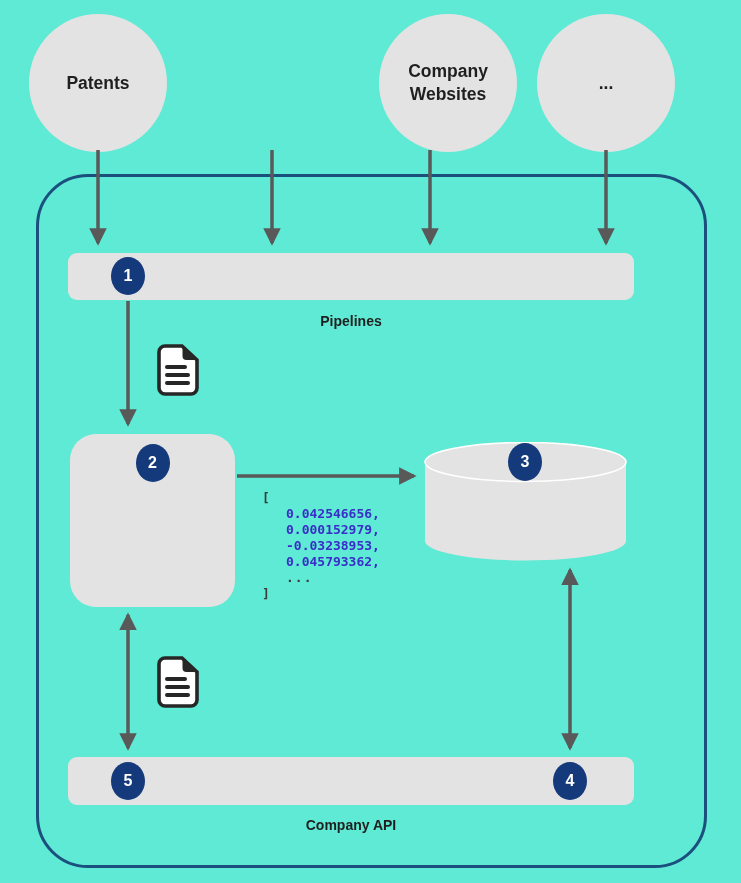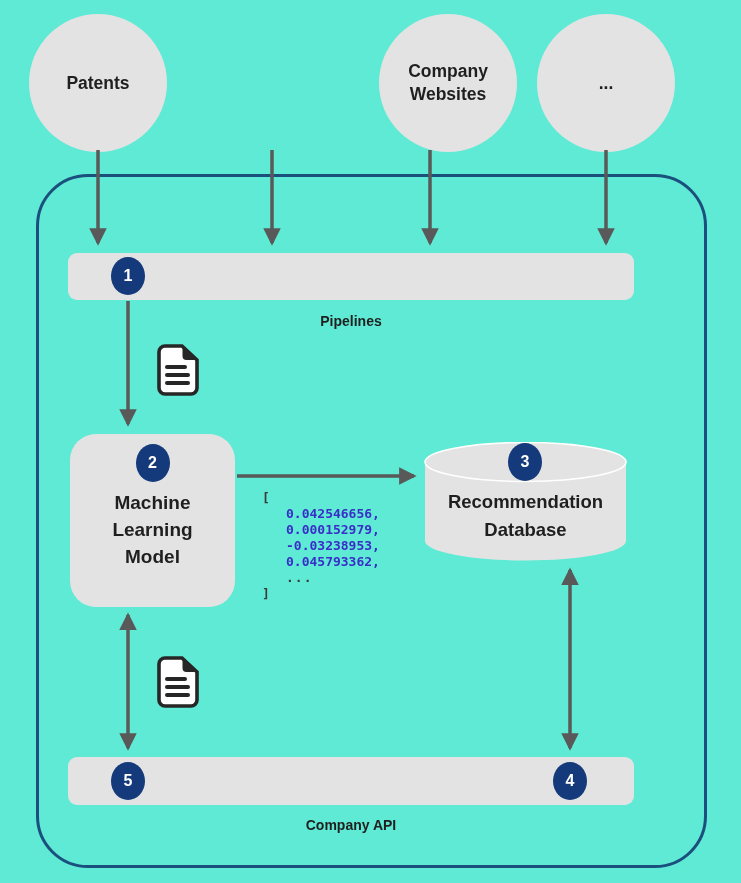--- a/index.html
+++ b/index.html
@@ -113,43 +113,38 @@
   <svg class="doc-icon" style="left:155px; top:344px" viewBox="0 0 44 52">
     <path d="M10 2 H27 L42 16 V44 a6 6 0 0 1 -6 6 H10 a6 6 0 0 1 -6 -6 V8 a6 6 0 0 1 6 -6 Z" fill="#ffffff" stroke="#262626" stroke-width="3.6"></path>
     <path d="M27.5 2.5 L41.5 16 H31.5 a4 4 0 0 1 -4 -4 Z" fill="#262626"></path>
     <line x1="12" y1="23" x2="30" y2="23" stroke="#262626" stroke-width="4" stroke-linecap="round"></line>
     <line x1="12" y1="31" x2="33" y2="31" stroke="#262626" stroke-width="4" stroke-linecap="round"></line>
     <line x1="12" y1="39" x2="33" y2="39" stroke="#262626" stroke-width="4" stroke-linecap="round"></line>
   </svg>
 
   <div class="ml-box">
     <div class="badge">2</div>
-    <div class="ml-label">Machine
-Learning
-Model</div>
   </div>
 
   <div class="vector">
     <div class="bracket">[</div>
     <div class="num">0.042546656,</div>
     <div class="num">0.000152979,</div>
     <div class="num">-0.03238953,</div>
     <div class="num">0.045793362,</div>
     <div class="dim">...</div>
     <div class="bracket">]</div>
   </div>
 
   <div class="db">
     <svg width="203" height="120" viewBox="0 0 203 120">
       <path d="M1 20 v79 a100.5 19.5 0 0 0 201 0 v-79 a100.5 19.5 0 0 0 -201 0 z" fill="#e3e3e3"></path>
       <ellipse cx="101.5" cy="20" rx="100.5" ry="19.5" fill="#e3e3e3" stroke="#ffffff" stroke-width="1.6"></ellipse>
     </svg>
     <div class="badge">3</div>
-    <div class="db-label">Recommendation
-Database</div>
   </div>
 
   <svg class="doc-icon" style="left:155px; top:656px" viewBox="0 0 44 52">
     <path d="M10 2 H27 L42 16 V44 a6 6 0 0 1 -6 6 H10 a6 6 0 0 1 -6 -6 V8 a6 6 0 0 1 6 -6 Z" fill="#ffffff" stroke="#262626" stroke-width="3.6"></path>
     <path d="M27.5 2.5 L41.5 16 H31.5 a4 4 0 0 1 -4 -4 Z" fill="#262626"></path>
     <line x1="12" y1="23" x2="30" y2="23" stroke="#262626" stroke-width="4" stroke-linecap="round"></line>
     <line x1="12" y1="31" x2="33" y2="31" stroke="#262626" stroke-width="4" stroke-linecap="round"></line>
     <line x1="12" y1="39" x2="33" y2="39" stroke="#262626" stroke-width="4" stroke-linecap="round"></line>
   </svg>
 

